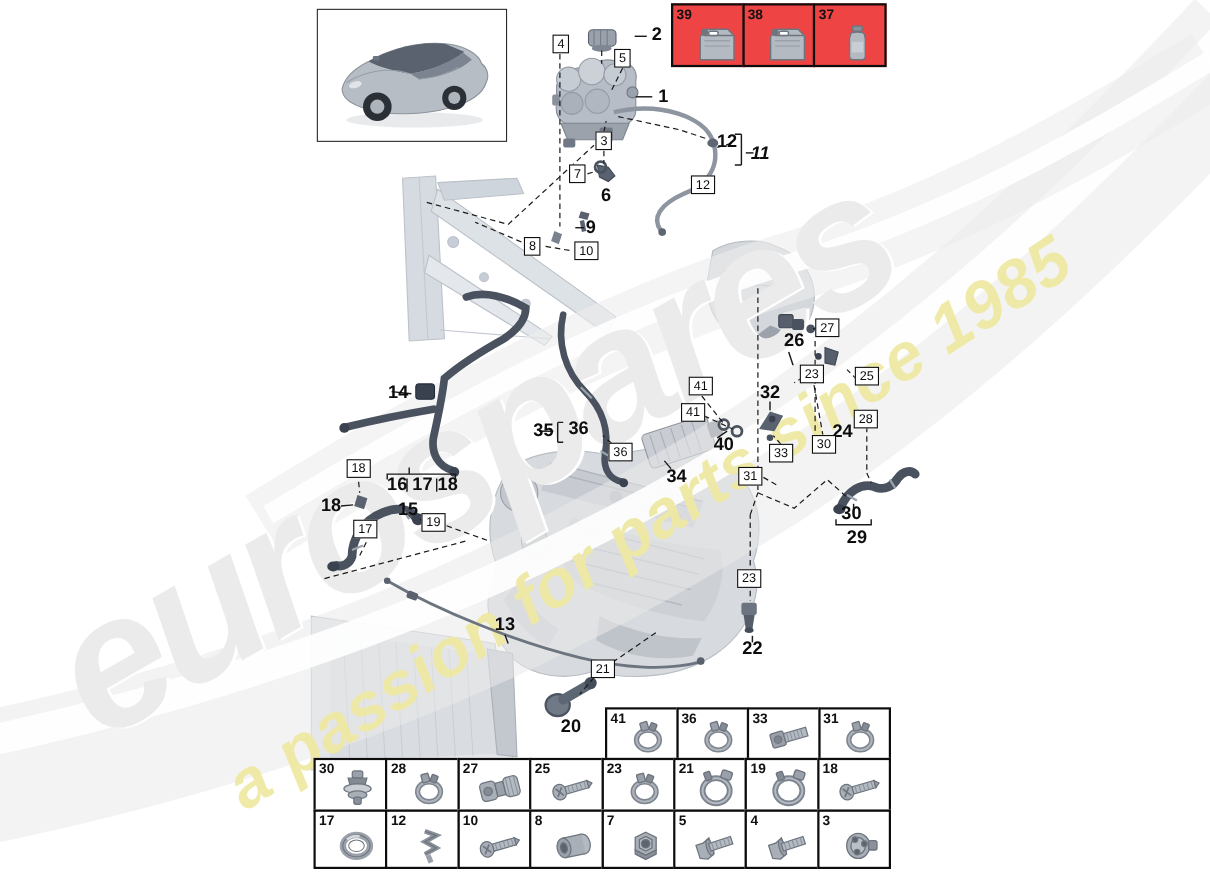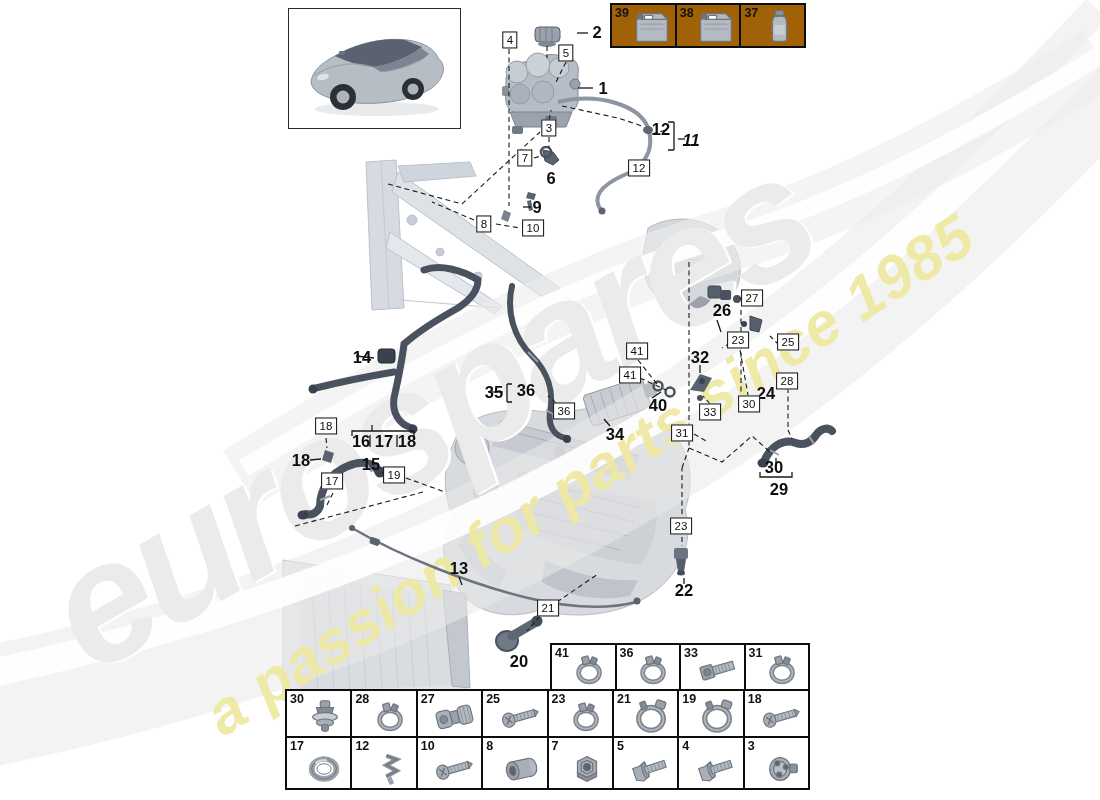--- a/index.html
+++ b/index.html
@@ -22,21 +22,21 @@
   .callout.boxed{border:1.7px solid #0d0d0d;background:#fff;font-size:11.5px;font-weight:500;
     padding:1.5px 3.5px;line-height:1.05;}
   .callout.bold{font-weight:700;font-size:16.5px;}
 
   
   .car-box{position:absolute;left:288px;top:8px;width:171px;height:119px;
     border:1.6px solid #2a2a2a;background:#fff;z-index:30;}
 
   
   .fluids{position:absolute;left:610px;top:3px;display:flex;z-index:30;}
-  .fluid{width:66.7px;height:45px;border:2px solid #0d0d0d;background:#a16207;position:relative;box-sizing:border-box;}
+  .fluid{width:66.7px;height:58px;border:2px solid #0d0d0d;background:#ef4444;position:relative;box-sizing:border-box;}
   .fluid + .fluid{margin-left:-2px;}
   .fluid .num{position:absolute;left:3px;top:1px;font-size:12.5px;font-weight:600;color:#111;}
   .fluid svg{position:absolute;right:2px;bottom:0;width:46px;height:40px;}
 
   
   .grid-row{position:absolute;display:flex;z-index:30;}
   .grid-row.r0{left:550px;top:643px;}
   .grid-row.r1{left:285px;top:689px;}
   .grid-row.r2{left:285px;top:736px;}
   .gcell{width:67.4px;height:49px;border:2px solid #0d0d0d;background:#fff;position:relative;box-sizing:border-box;}

